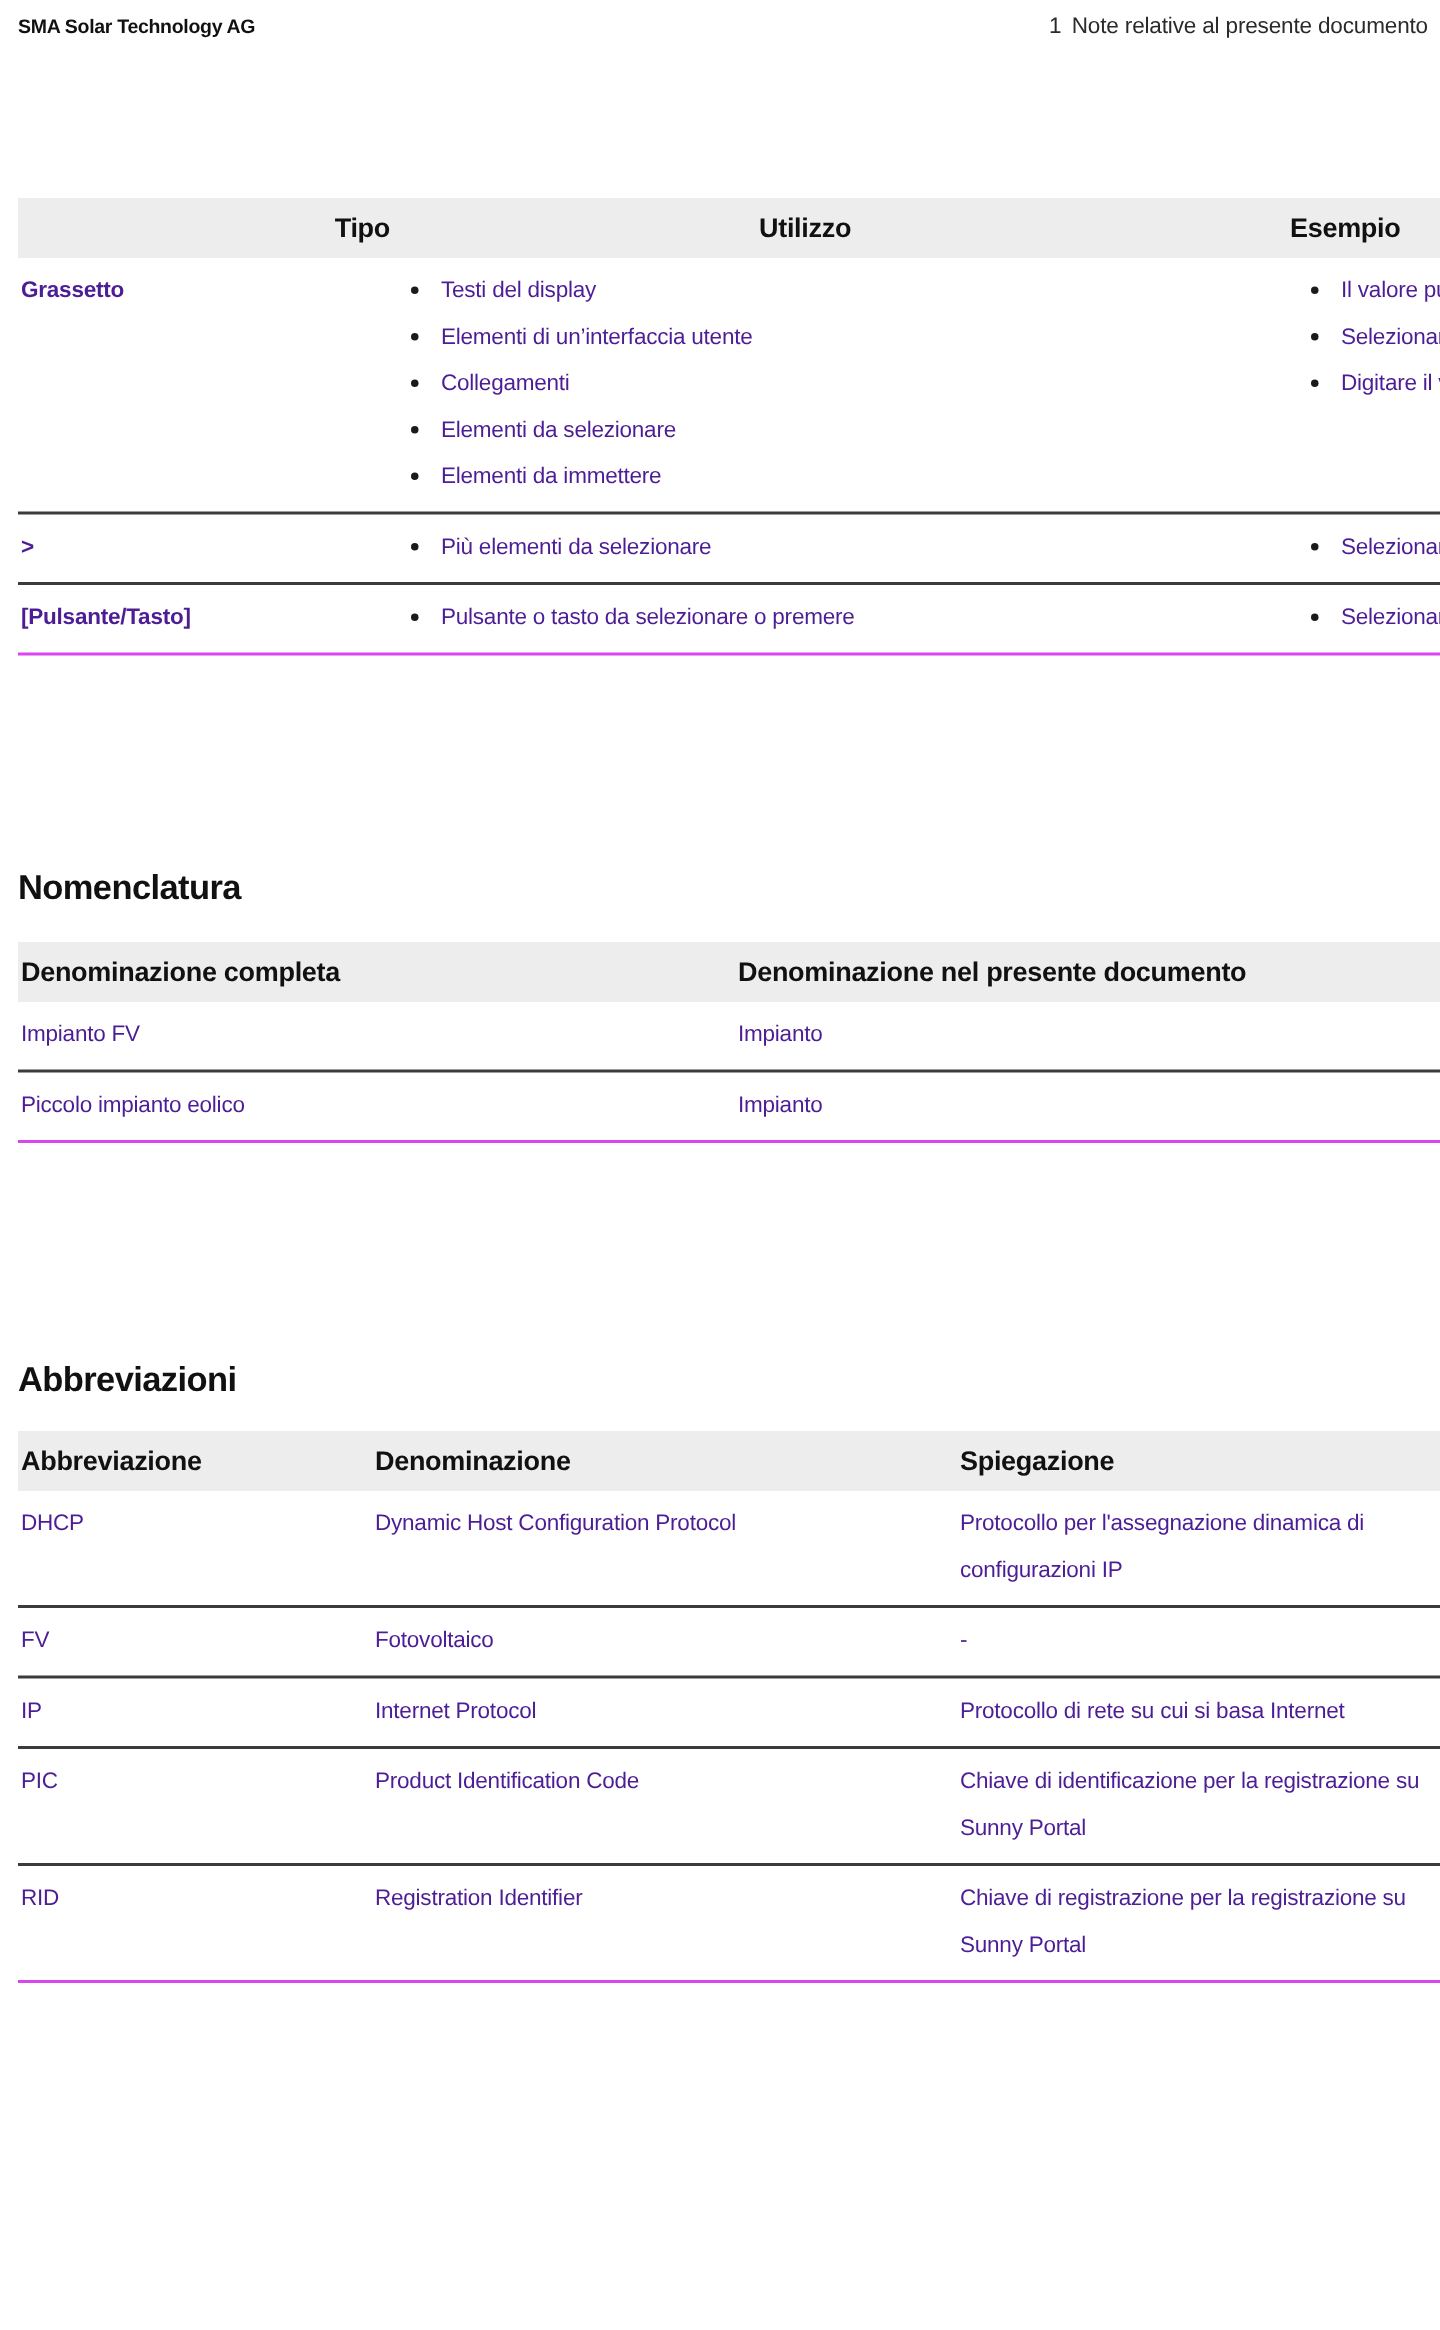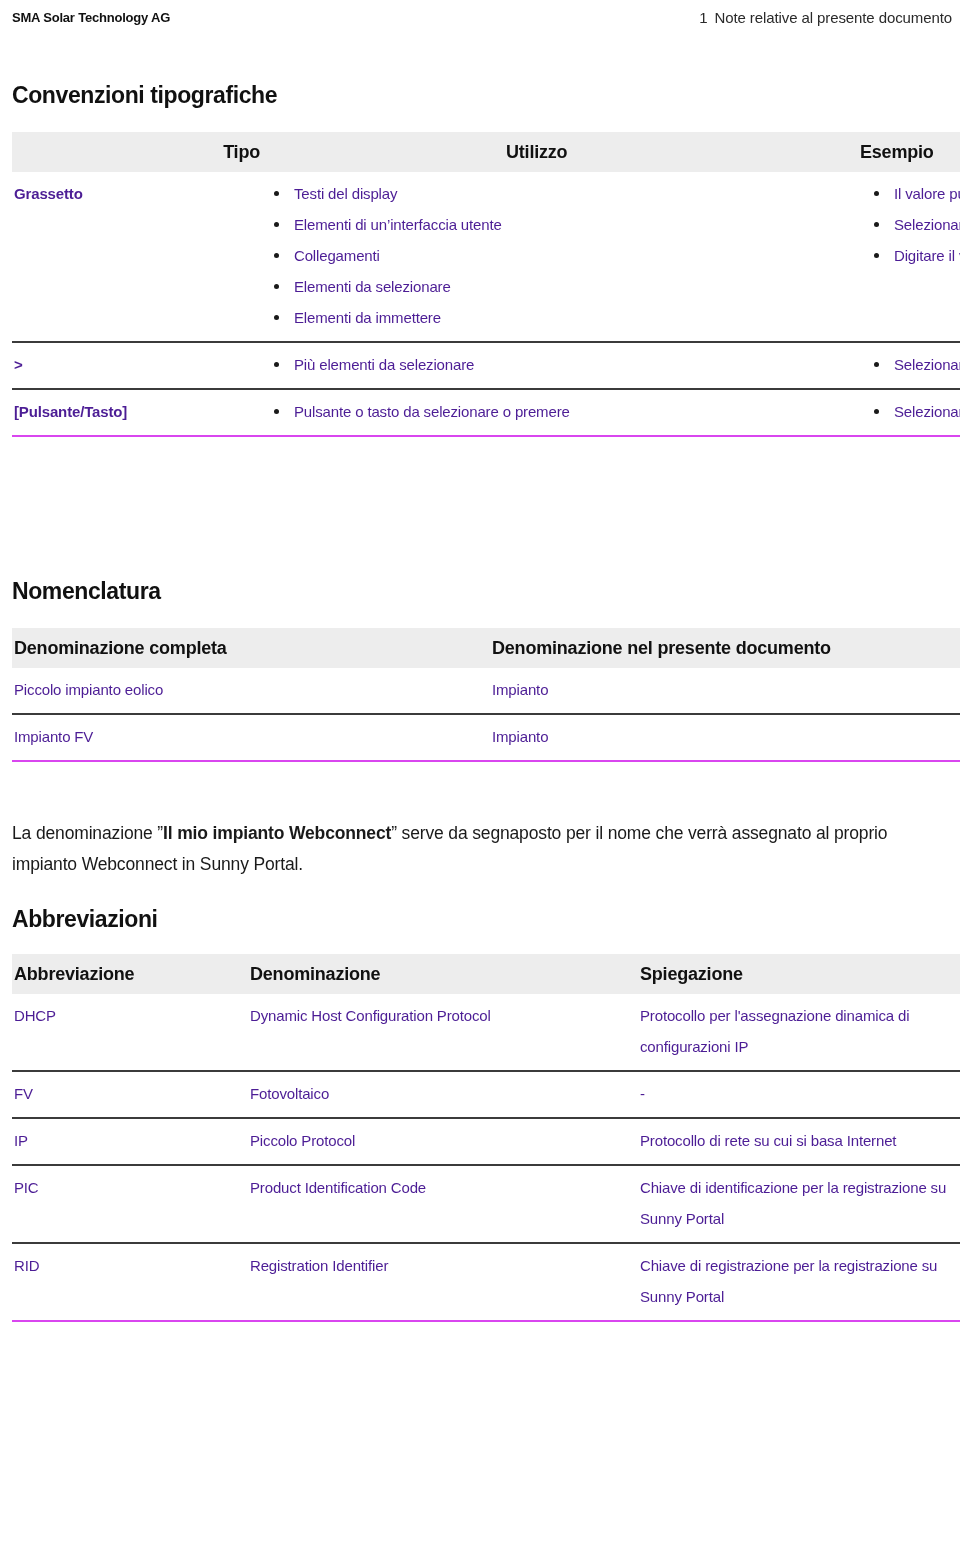--- a/index.html
+++ b/index.html
@@ -176,21 +176,20 @@
 <div class="page">
 
   <div class="run-head">
     <div class="run-head-left">SMA Solar Technology AG</div>
     <div class="run-head-right">
       <span>1</span>
       <span>Note relative al presente documento</span>
     </div>
   </div>
 
-  <div class="sec-title" style="top:82px">Convenzioni tipografiche</div>
 
   <table class="tbl tbl-conv" style="top:132px">
     <thead>
       <tr>
         <th class="c-type">Tipo</th>
         <th class="c-use">Utilizzo</th>
         <th class="c-ex">Esempio</th>
       </tr>
     </thead>
     <tbody>
@@ -246,31 +245,30 @@
 
   <table class="tbl tbl-nom" style="top:628px">
     <thead>
       <tr>
         <th class="n1">Denominazione completa</th>
         <th class="n2">Denominazione nel presente documento</th>
       </tr>
     </thead>
     <tbody>
       <tr>
+        <td class="n1">Impianto FV</td>
+        <td class="n2">Impianto</td>
+      </tr>
+      <tr>
         <td class="n1">Piccolo impianto eolico</td>
         <td class="n2">Impianto</td>
       </tr>
-      <tr>
-        <td class="n1">Impianto FV</td>
-        <td class="n2">Impianto</td>
-      </tr>
     </tbody>
   </table>
 
-  <div class="para" style="top:818px">La denominazione ”<b>Il mio impianto Webconnect</b>” serve da segnaposto per il nome che verrà assegnato al proprio impianto Webconnect in Sunny Portal.</div>
 
   <div class="sec-title" style="top:906px">Abbreviazioni</div>
 
   <table class="tbl tbl-abb" style="top:954px">
     <thead>
       <tr>
         <th class="a1">Abbreviazione</th>
         <th class="a2">Denominazione</th>
         <th class="a3">Spiegazione</th>
       </tr>
@@ -281,21 +279,21 @@
         <td class="a2">Dynamic Host Configuration Protocol</td>
         <td class="a3">Protocollo per l'assegnazione dinamica di configurazioni IP</td>
       </tr>
       <tr>
         <td class="a1">FV</td>
         <td class="a2">Fotovoltaico</td>
         <td class="a3">-</td>
       </tr>
       <tr>
         <td class="a1">IP</td>
-        <td class="a2">Piccolo Protocol</td>
+        <td class="a2">Internet Protocol</td>
         <td class="a3">Protocollo di rete su cui si basa Internet</td>
       </tr>
       <tr>
         <td class="a1">PIC</td>
         <td class="a2">Product Identification Code</td>
         <td class="a3">Chiave di identificazione per la registrazione su Sunny Portal</td>
       </tr>
       <tr>
         <td class="a1">RID</td>
         <td class="a2">Registration Identifier</td>

